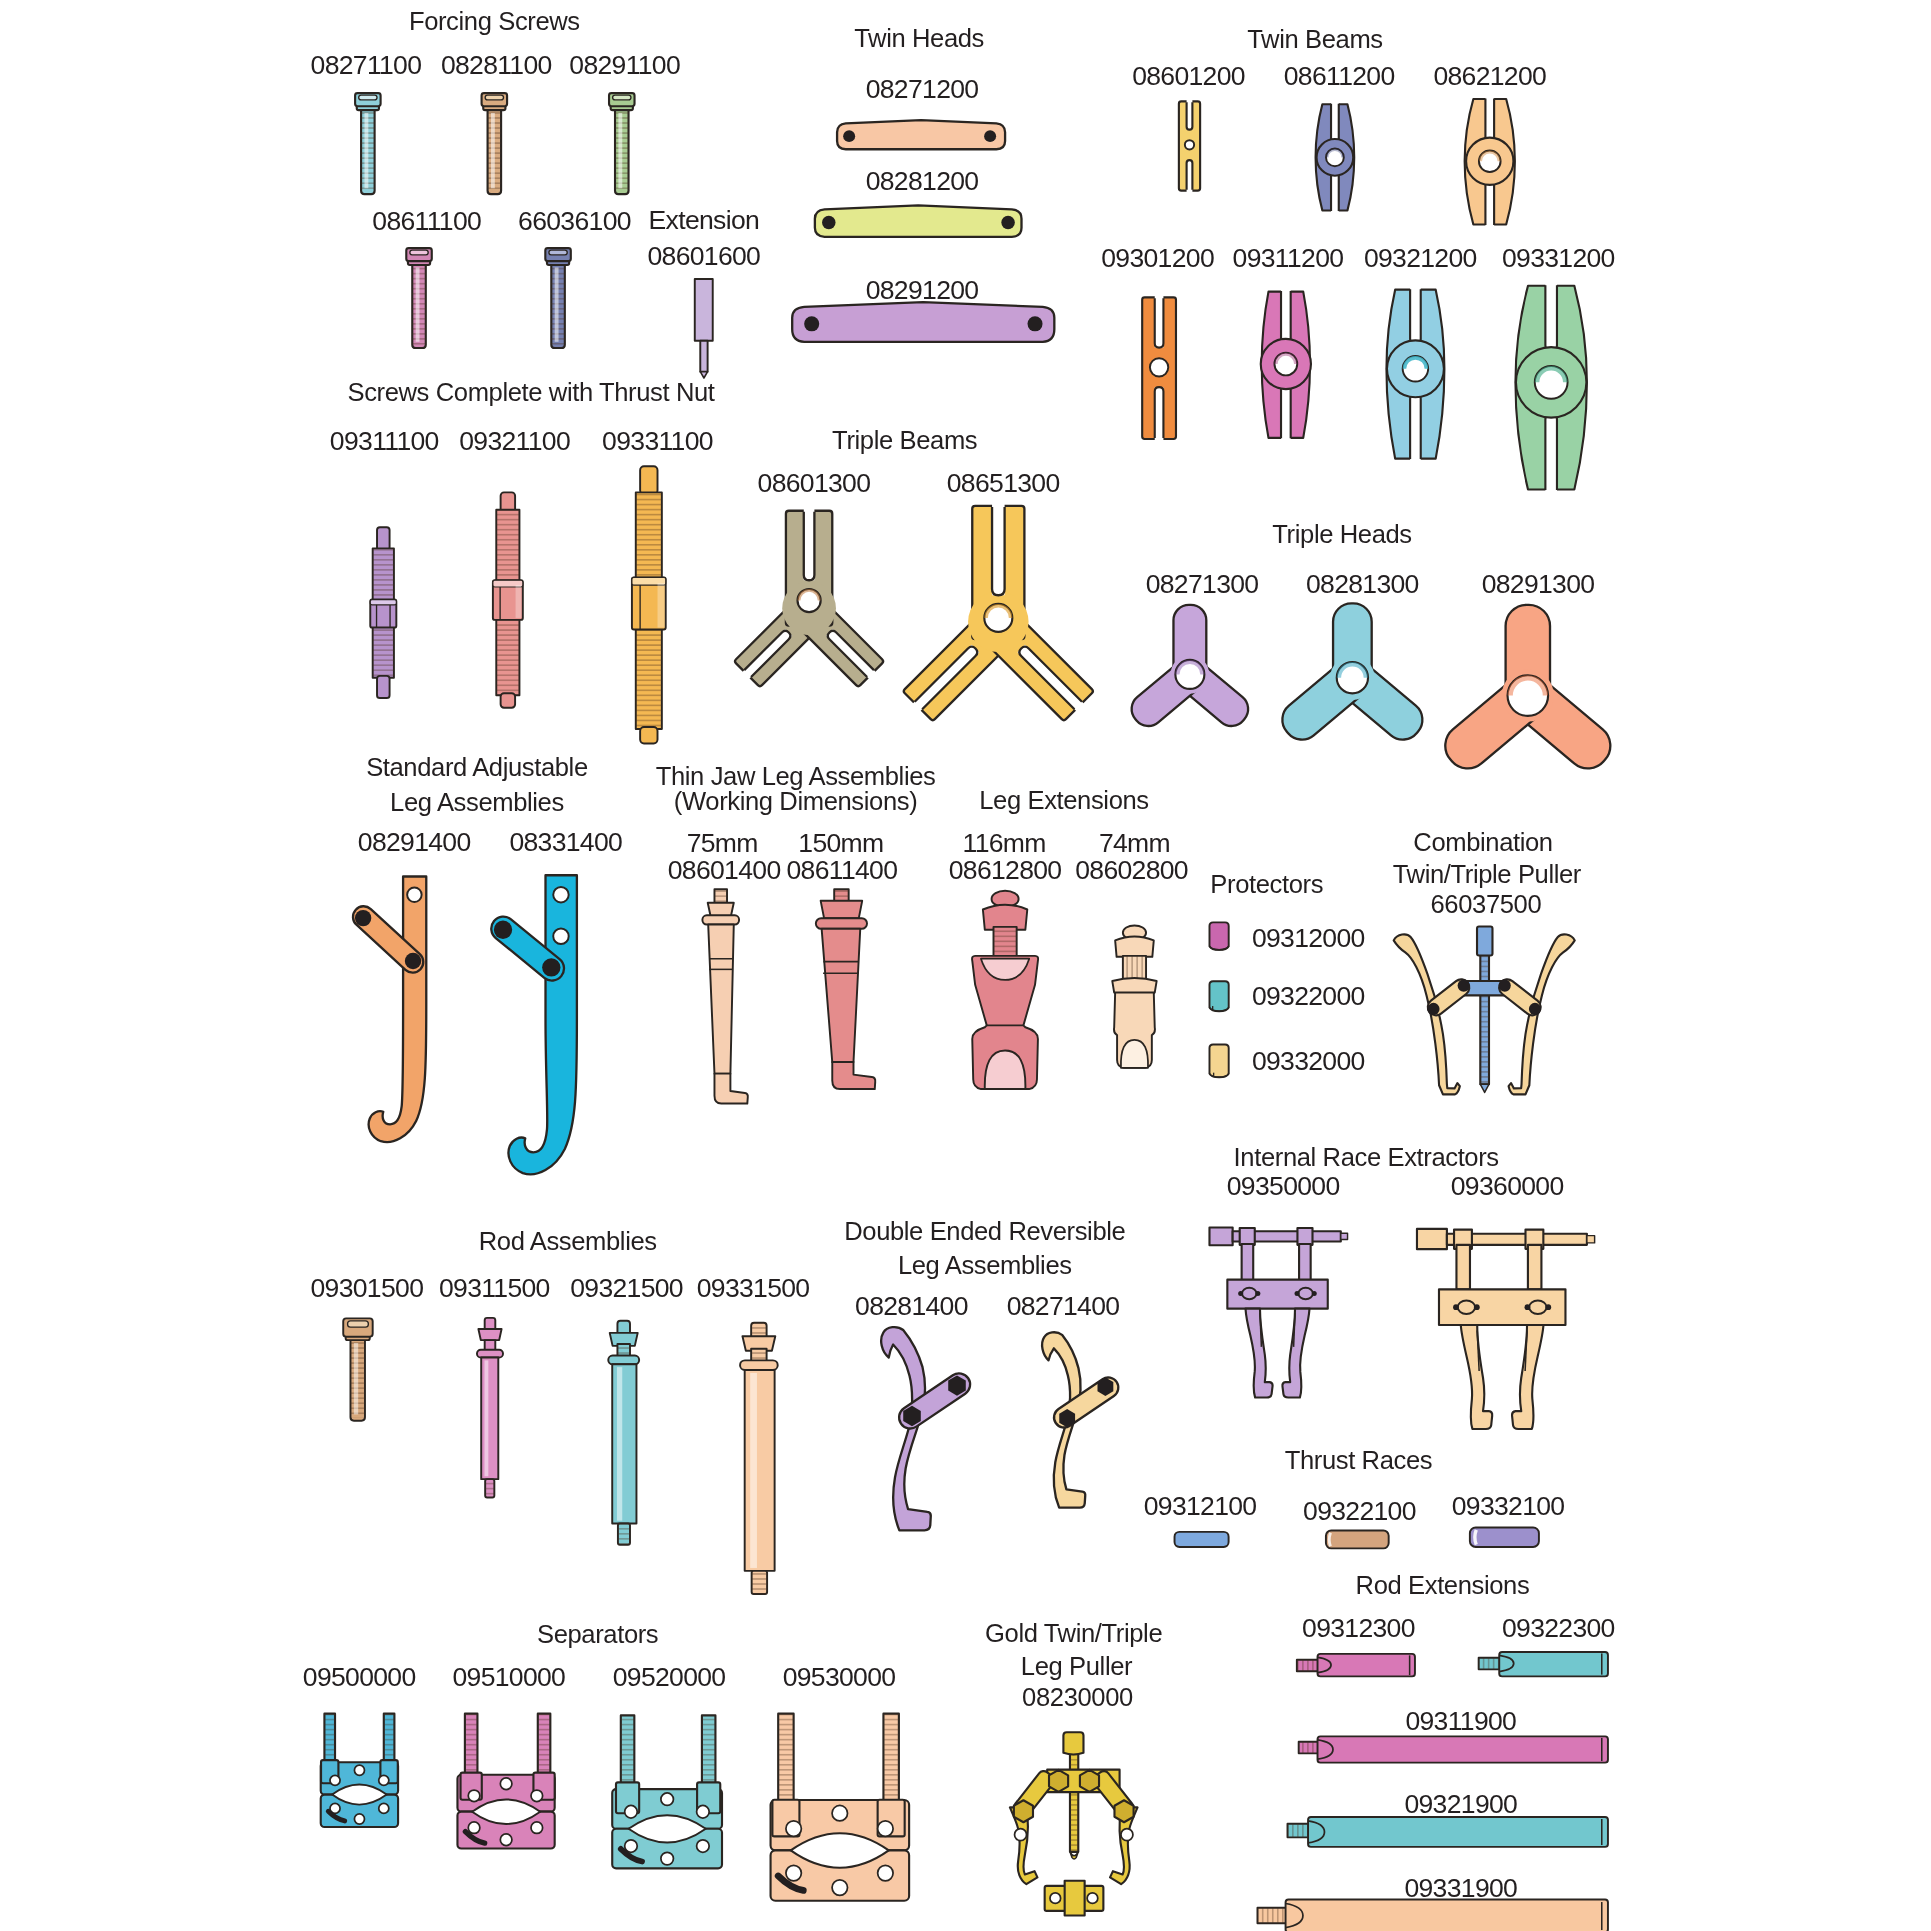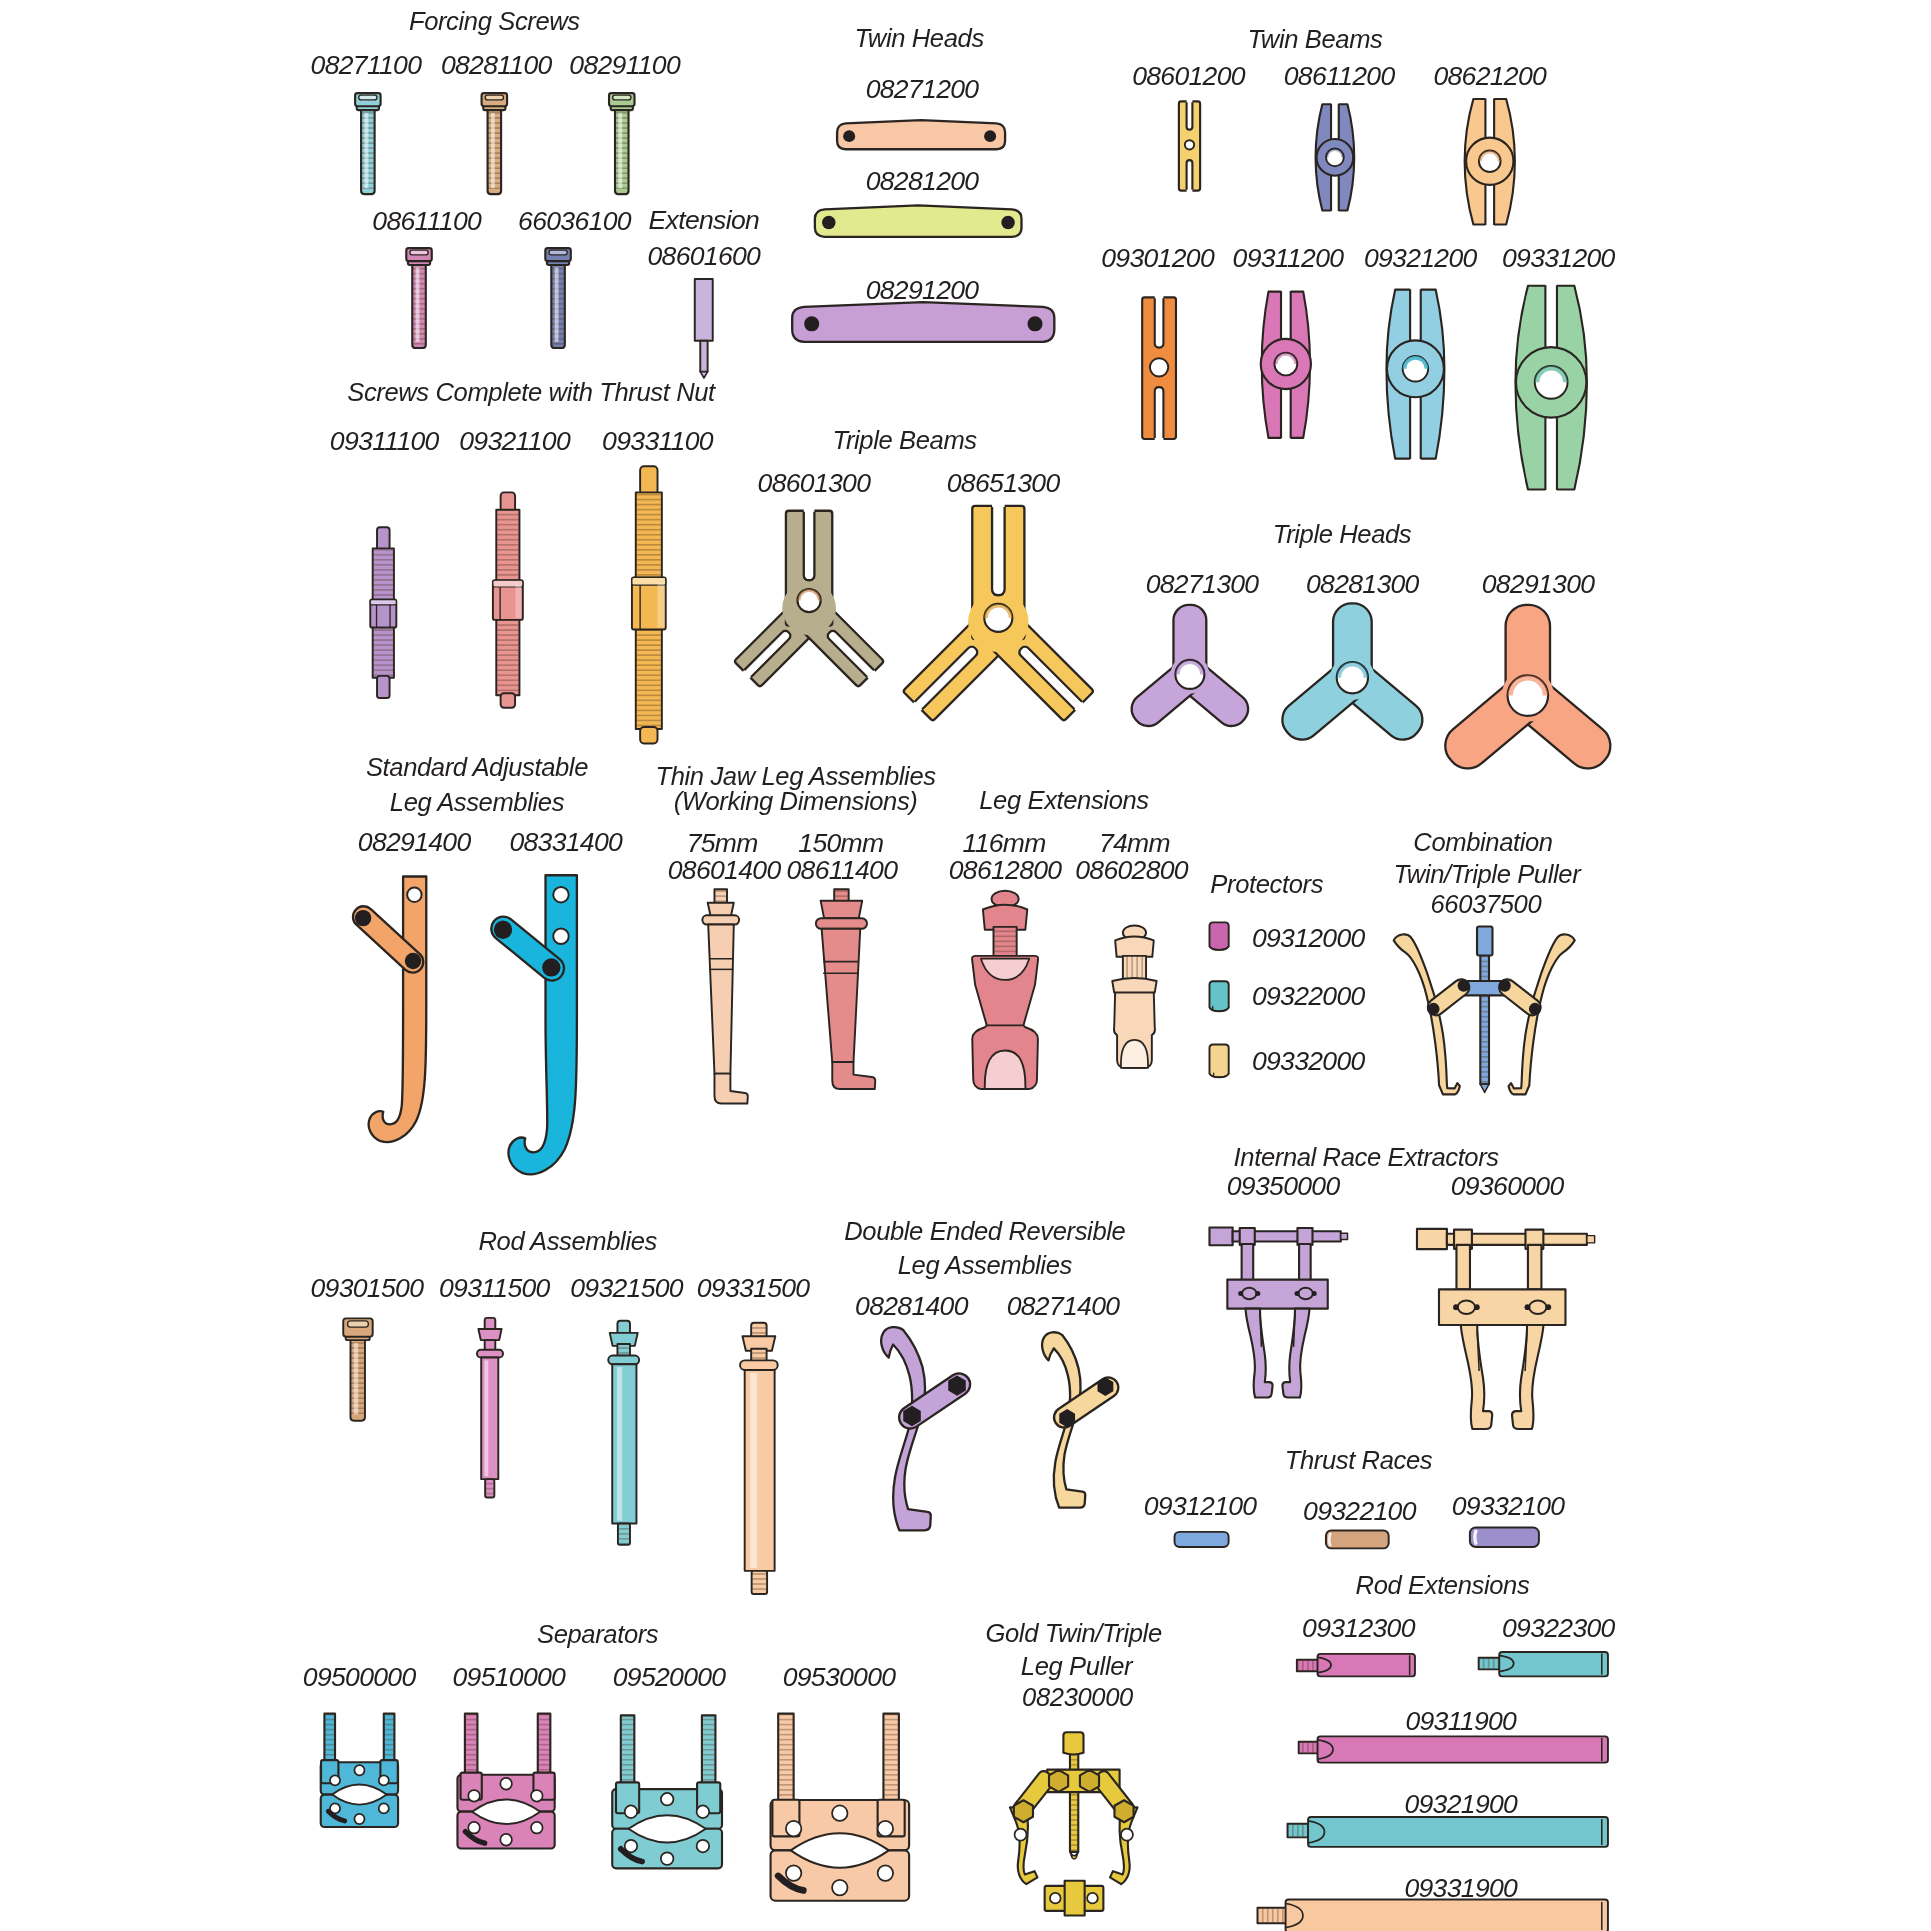--- a/index.html
+++ b/index.html
@@ -1,16 +1,16 @@
 <!DOCTYPE html>
 <html><head>
 <meta charset="utf-8">
 <style>
   html,body{margin:0;padding:0;background:#ffffff;}
-  #page{width:1756px;height:1931px;position:relative;overflow:hidden;background:#ffffff;font-style:italic;}
+  #page{width:1756px;height:1931px;position:relative;overflow:hidden;background:#ffffff;}
   svg{display:block;}
   text{font-family:"Liberation Sans", sans-serif; fill:#231f20;}
   .t{font-size:26.5px; letter-spacing:-0.4px;}
   .l{font-size:27.5px; letter-spacing:-0.7px;}
 </style>
 </head>
 <body>
 <div id="page">
 <svg width="1931" height="1931" viewBox="0 0 2000 2000">
 <rect x="0" y="0" width="2000" height="2000" fill="#ffffff"></rect>

